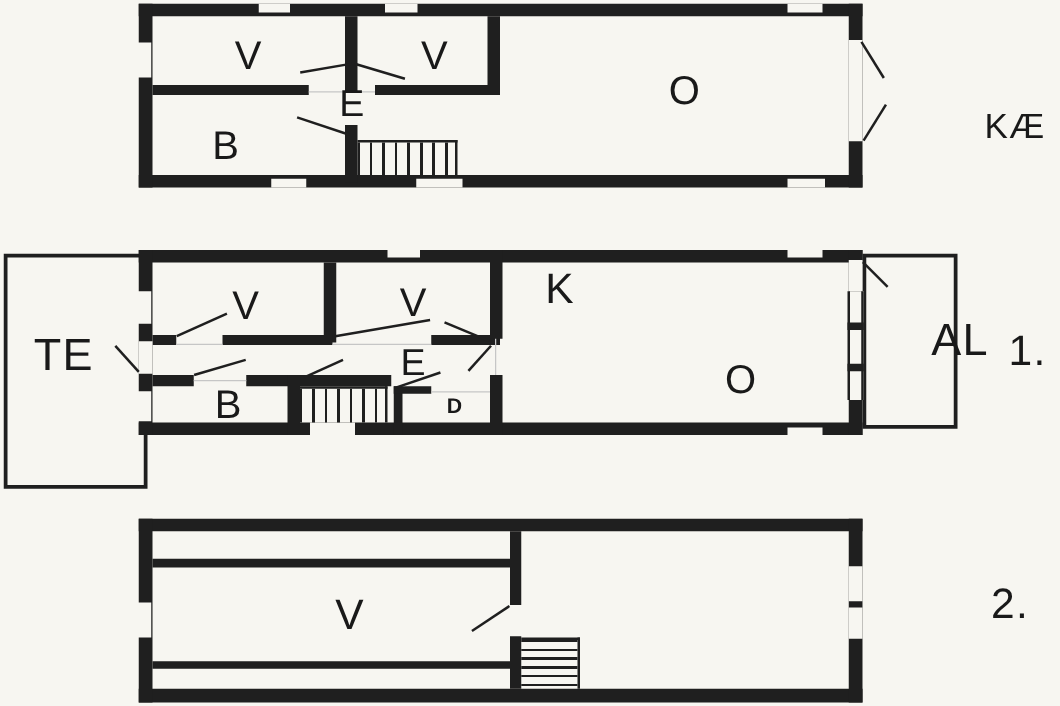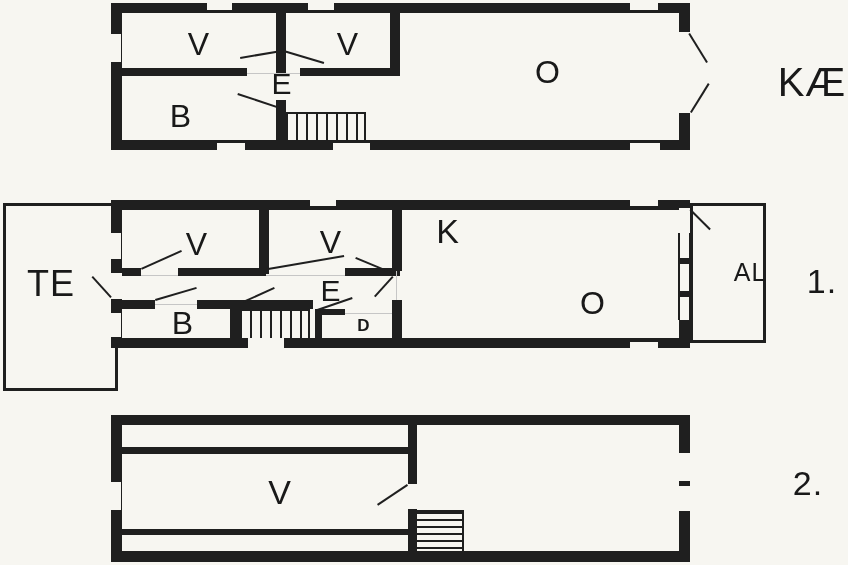--- a/index.html
+++ b/index.html
@@ -61,21 +61,21 @@
     <div class="door" style="left:238px;top:93px;width:44px;transform:rotate(18.4deg)"></div>
     <div class="gray" style="left:247px;top:73px;width:53px;height:1px"></div>
 
     <div class="st st-v" style="left:286px;top:112px;width:80px;height:28px"></div>
 
     <span class="lbl" style="left:199px;top:44px;font-size:32px">V</span>
     <span class="lbl" style="left:348px;top:44px;font-size:32px">V</span>
     <span class="lbl" style="left:282px;top:84px;font-size:30px">E</span>
     <span class="lbl" style="left:181px;top:116px;font-size:32px">B</span>
     <span class="lbl" style="left:548px;top:72px;font-size:32px">O</span>
-    <span class="lbl" style="left:812px;top:82px;font-size:40px">KÆ</span>
+    <span class="lbl" style="left:812px;top:101px;font-size:28px">KÆ</span>
   </div>
 
   <div>
 
     <div class="outline" style="left:3px;top:203px;width:115px;height:188px"></div>
     <div class="outline" style="left:690px;top:203px;width:76px;height:140px"></div>
 
     <div class="wall" style="left:111px;top:200px;width:579px;height:10px"></div>
     <div class="wall" style="left:111px;top:338px;width:579px;height:10px"></div>
     <div class="wall" style="left:111px;top:200px;width:11px;height:148px"></div>
@@ -125,21 +125,21 @@
     <div class="st st-v" style="left:240px;top:309px;width:70px;height:29px"></div>
 
     <span class="lbl" style="left:51px;top:284px;font-size:36px">TE</span>
     <span class="lbl" style="left:197px;top:244px;font-size:32px">V</span>
     <span class="lbl" style="left:331px;top:242px;font-size:32px">V</span>
     <span class="lbl" style="left:448px;top:231px;font-size:34px">K</span>
     <span class="lbl" style="left:331px;top:291px;font-size:30px">E</span>
     <span class="lbl" style="left:183px;top:323px;font-size:32px">B</span>
     <span class="lbl" style="left:364px;top:325px;font-size:17px;font-weight:bold">D</span>
     <span class="lbl" style="left:593px;top:303px;font-size:32px">O</span>
-    <span class="lbl" style="left:750px;top:272px;font-size:25px">AL</span>
+    <span class="lbl" style="left:768px;top:272px;font-size:36px">AL</span>
     <span class="lbl" style="left:822px;top:281px;font-size:34px">1.</span>
   </div>
 
   <div>
 
     <div class="wall" style="left:111px;top:415px;width:579px;height:10px"></div>
     <div class="wall" style="left:111px;top:551px;width:579px;height:11px"></div>
     <div class="wall" style="left:111px;top:415px;width:11px;height:147px"></div>
     <div class="wall" style="left:679px;top:415px;width:11px;height:147px"></div>
 

